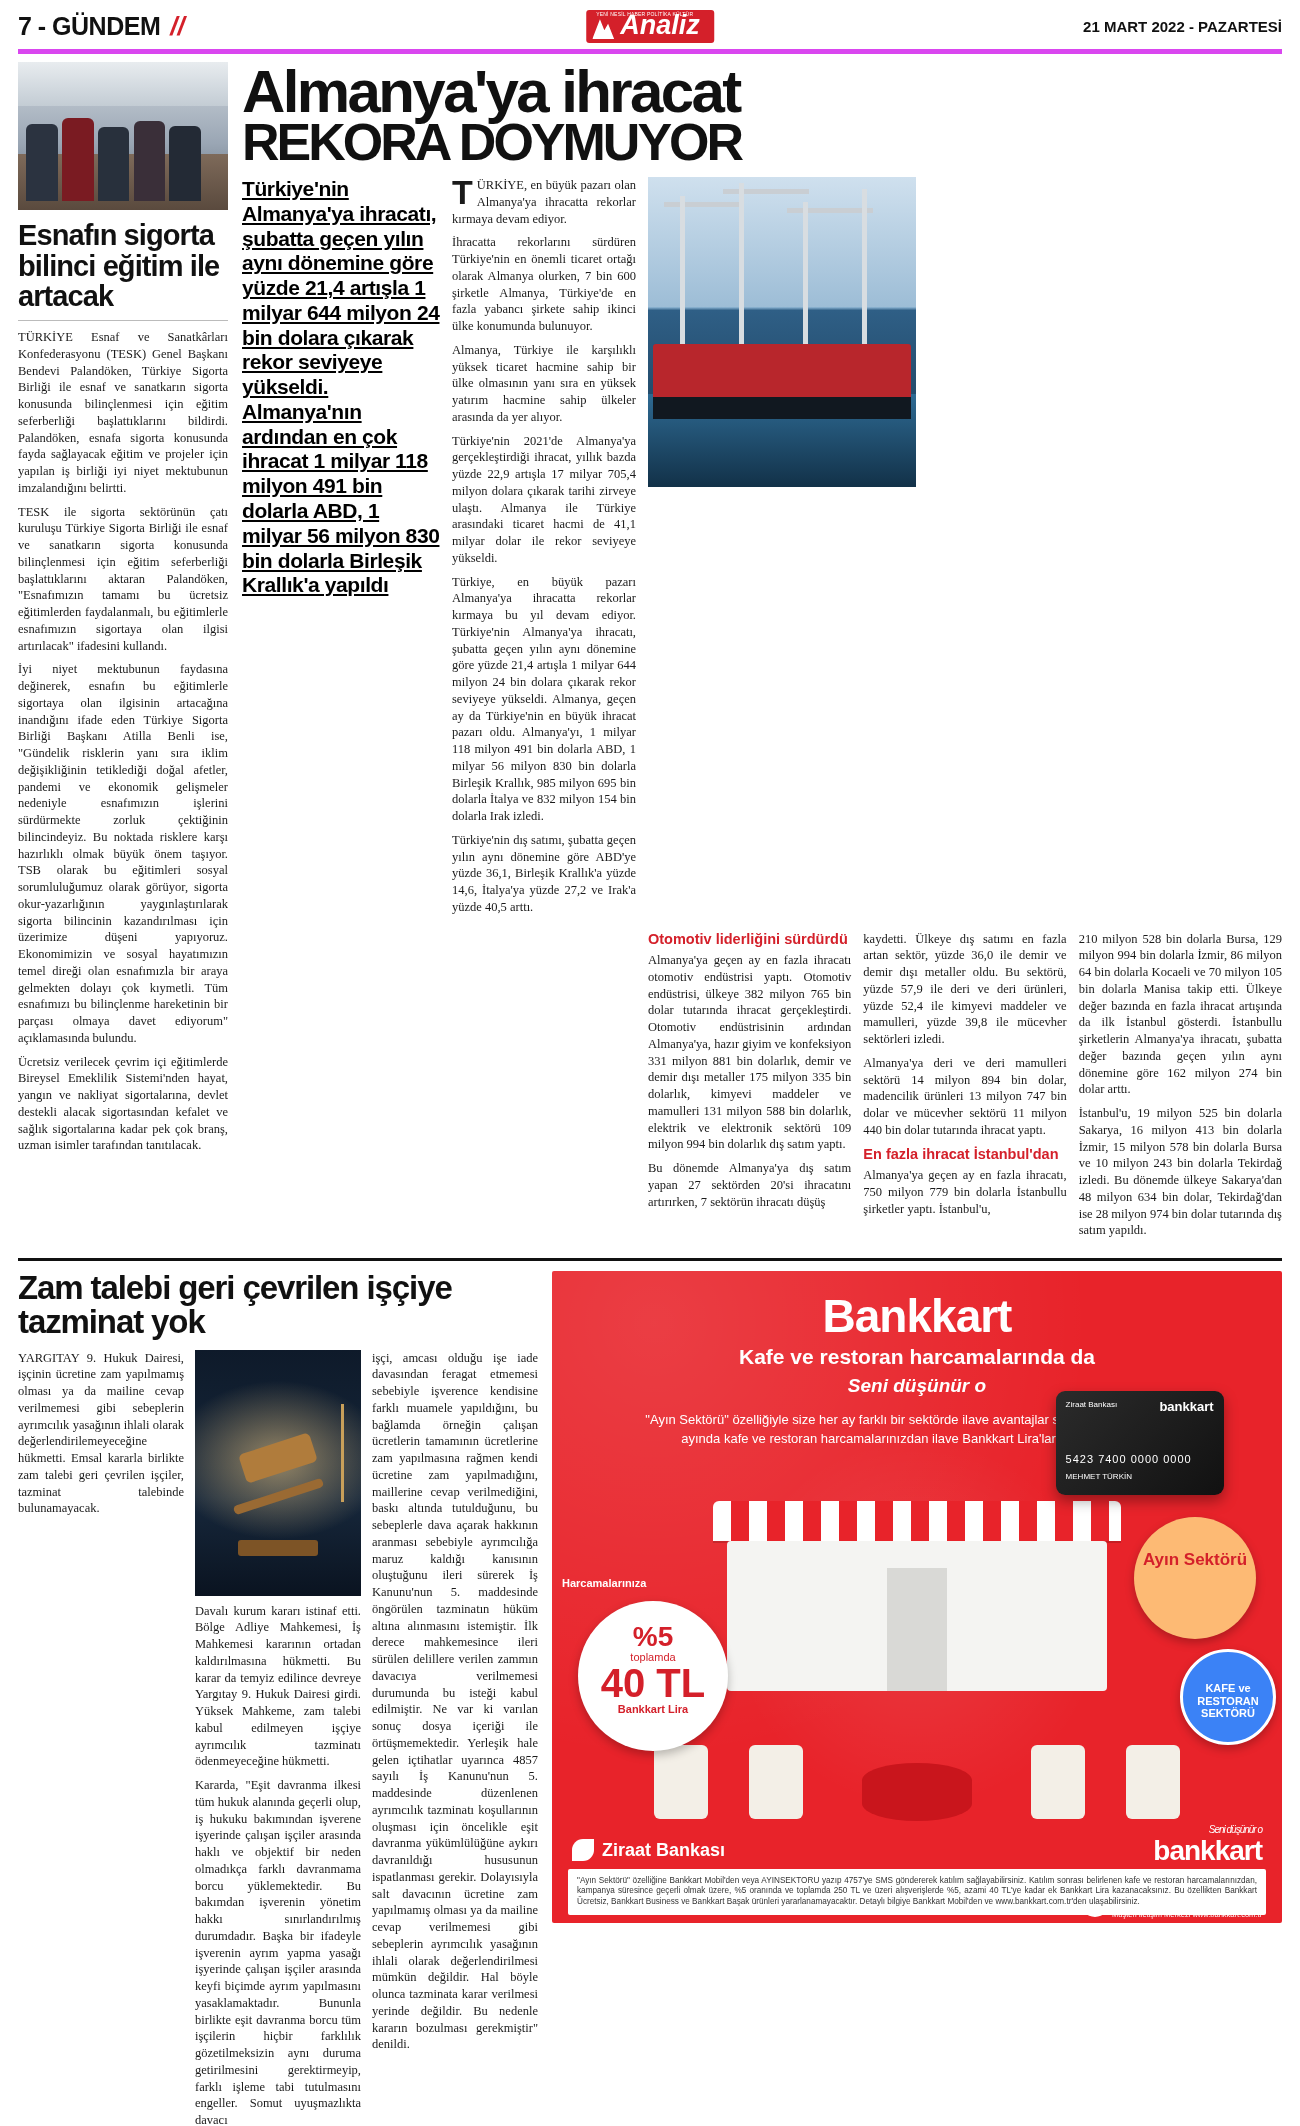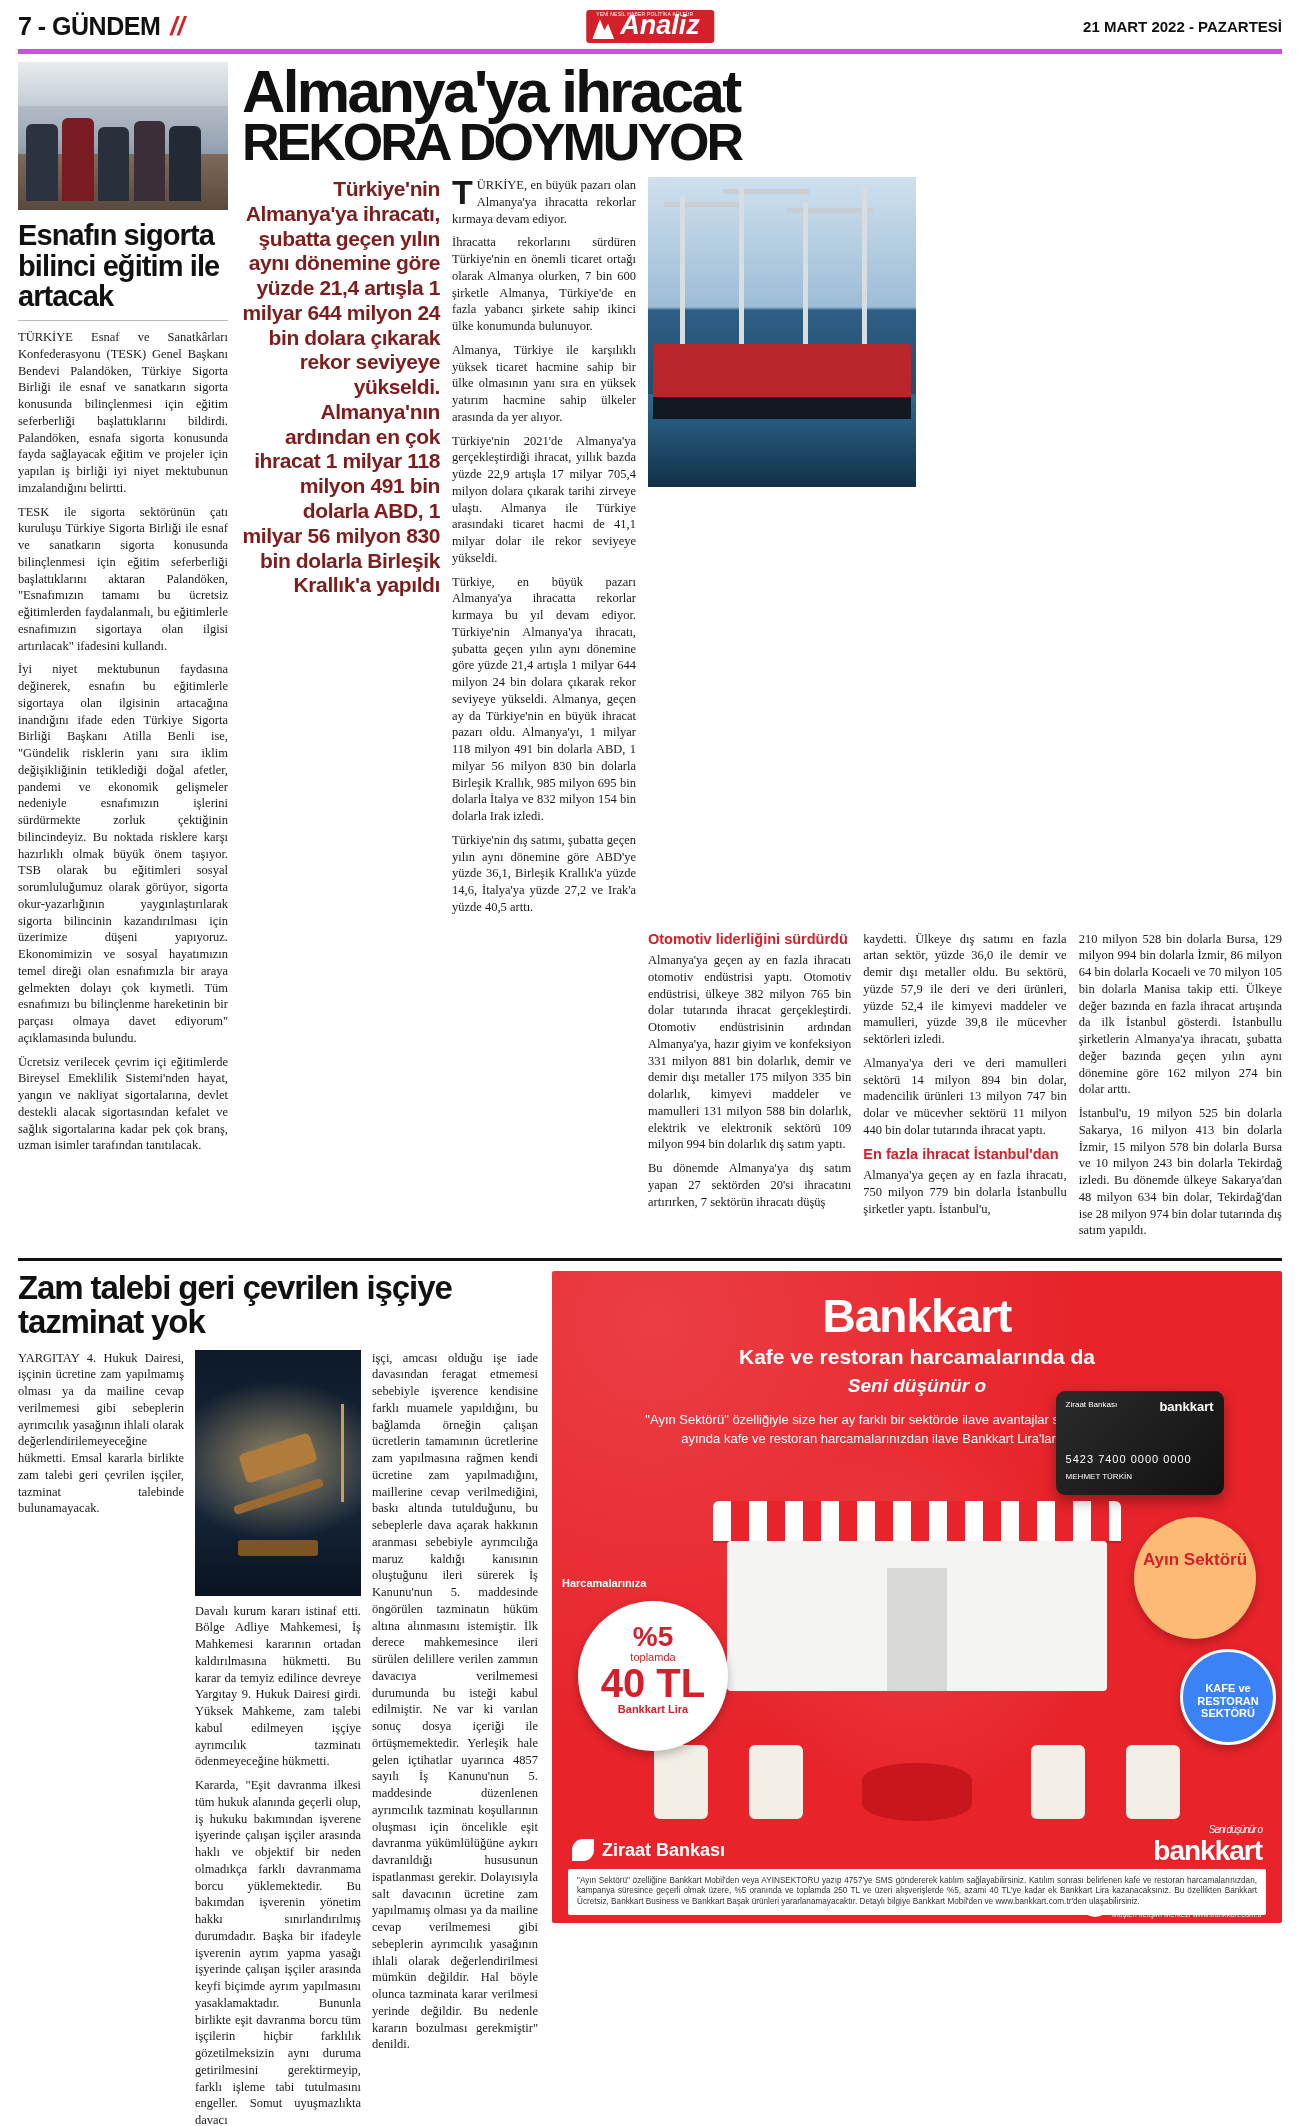--- a/index.html
+++ b/index.html
@@ -77,21 +77,21 @@
   }
   .headline .l2 { font-size:52px; letter-spacing:-3px; display:block; }
 
   
   .art-grid { display:flex; gap:12px; margin-top:10px; }
   .col-spot { width:198px; flex:none; }
   .col-a { width:184px; flex:none; }
   .col-photo { width:268px; flex:none; }
   .spot {
     font-family:"Liberation Sans", sans-serif; font-weight:bold;
-    font-size:21px; line-height:1.18; text-align:right; letter-spacing:-0.4px; color:#7f1d1d;
+    font-size:21px; line-height:1.18; text-align:left; letter-spacing:-0.4px; color:#000000;text-decoration:underline;
   }
   .dropcap-p::first-letter {
     float:left; font-family:"Liberation Sans",sans-serif; font-weight:bold;
     font-size:34px; line-height:0.82; padding:2px 4px 0 0;
   }
   .port {
     width:100%; height:310px; position:relative; overflow:hidden;
     background:linear-gradient(180deg,#bcd3e6 0%, #8fb6d4 42%, #2f5f86 43%, #16364f 100%);
   }
   .port .sky { position:absolute; top:0; left:0; right:0; height:42%; background:linear-gradient(180deg,#cfe0ee,#9dbdd6); }
@@ -319,21 +319,21 @@
 
   <hr class="hr-thick">
 
   <div class="bottom">
 
     <div class="bottom-left">
       <h2 class="bottom-head">Zam talebi geri çevrilen işçiye tazminat yok</h2>
       <div class="b-grid">
         <div class="b-col">
           <div class="body-text">
-            <p>YARGITAY 4. Hukuk Dairesi, işçinin ücretine zam yapılmamış olması ya da mailine cevap verilmemesi gibi sebeplerin ayrımcılık yasağının ihlali olarak değerlendirilemeyeceğine hükmetti. Emsal kararla birlikte zam talebi geri çevrilen işçiler, tazminat talebinde bulunamayacak.</p>
+            <p>YARGITAY 9. Hukuk Dairesi, işçinin ücretine zam yapılmamış olması ya da mailine cevap verilmemesi gibi sebeplerin ayrımcılık yasağının ihlali olarak değerlendirilemeyeceğine hükmetti. Emsal kararla birlikte zam talebi geri çevrilen işçiler, tazminat talebinde bulunamayacak.</p>
           </div>
         </div>
         <div class="b-col">
           <div class="gavel">
             <div class="glow"></div>
             <div class="scale"></div>
             <div class="handle"></div>
             <div class="headg"></div>
             <div class="block"></div>
           </div>

